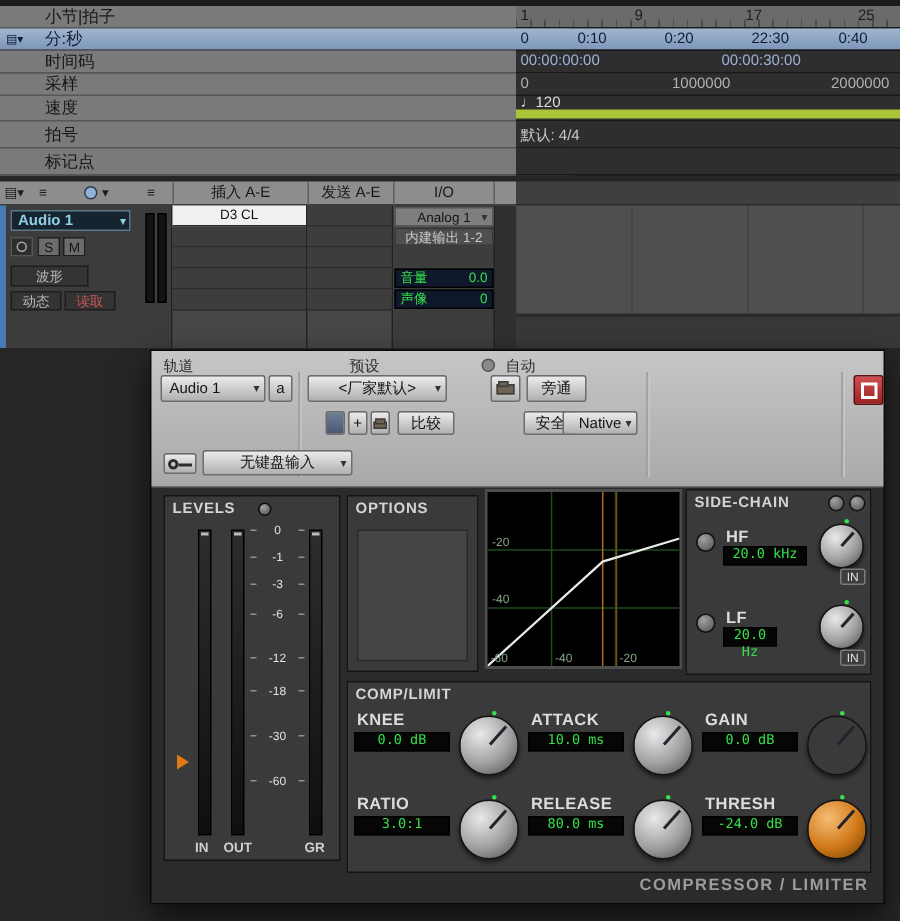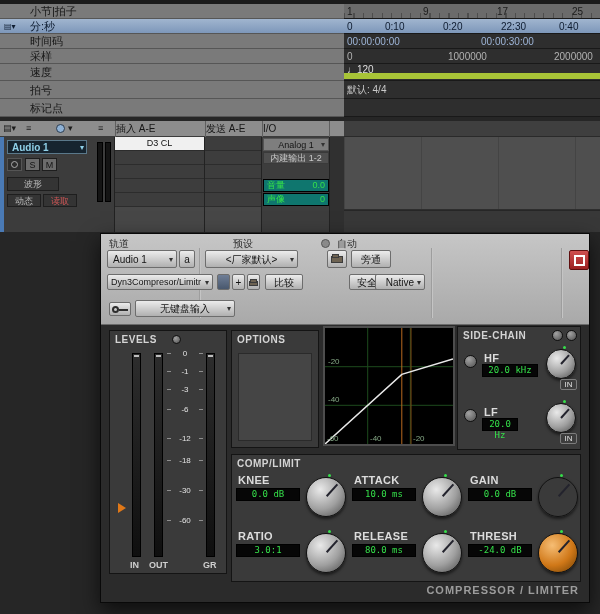--- a/index.html
+++ b/index.html
@@ -17,29 +17,29 @@
   
   .rcon{position:absolute;left:344px;width:256px;background:#2e2e2e;border-bottom:1px solid #191919;box-sizing:border-box;font-size:10px;overflow:hidden}
   .tick{position:absolute;top:50%;transform:translateY(-50%);white-space:nowrap}
   .bars-bg{background:#6b6b6b;background-image:repeating-linear-gradient(90deg,#4d4d4d 0 1px,transparent 1px 9.5px);background-size:100% 5px;background-position:0 100%;background-repeat:repeat-x;color:#1b1b1b}
   .tc-text{color:#9db4d6}
   .smp-text{color:#b2b2b2}
   .tempo-bar{position:absolute;left:0;right:0;bottom:1px;height:6px;background:var(--tempo-bar,#a8c437)}
 
   
   .thead{position:absolute;left:0;top:121px;width:344px;height:16px;background:#8d8d8d;border-bottom:1px solid #3c3c3c;color:#161616;font-size:10px;box-sizing:border-box}
-  .thead .col{position:absolute;top:0;height:20px;line-height:16px;border-left:1px solid #5f5f5f;box-sizing:border-box}
+  .thead .col{position:absolute;top:0;height:20px;line-height:16px;text-align:center;border-left:1px solid #5f5f5f;box-sizing:border-box}
   .hic{position:absolute;top:2px;font-size:9px;color:#1c1c1c}
   .mini-circle{position:absolute;width:9px;height:9px;border-radius:50%;background:#8fb2d6;border:1px solid #2c3c50;box-sizing:border-box}
 
   
   .slot{position:absolute;left:0;right:0;height:14px;background:#3d3d3d;border-bottom:1px solid #2c2c2c;box-sizing:border-box}
   .slot.lit{background:#f0f0f0;color:#101010;font-size:9px;text-align:center;line-height:13px}
   .io-btn{position:absolute;font-size:9px;text-align:center;box-sizing:border-box;overflow:hidden;white-space:nowrap}
-  .ledbox{position:absolute;background:#0f766e;border:1px solid #000;color:var(--green-led,#35e04a);font-size:9px;line-height:11px;box-sizing:border-box;padding:0 3px}
+  .ledbox{position:absolute;background:#0f172a;border:1px solid #000;color:var(--green-led,#35e04a);font-size:9px;line-height:11px;box-sizing:border-box;padding:0 3px}
   .ledbox .rv{position:absolute;right:3px;top:0}
   .tbtn{position:absolute;background:#343434;border:1px solid #1e1e1e;color:#bdbdbd;font-size:9px;text-align:center;box-sizing:border-box}
 
   
   .pwin{position:absolute;left:100px;top:233px;width:488px;height:368px;background:#2b2b2b;border:1px solid #090909;box-shadow:0 8px 20px rgba(0,0,0,.65);box-sizing:content-box}
   .phead{position:absolute;left:0;top:0;width:488px;height:90px;background:linear-gradient(#c6c6c6,#a9a9a9);border-bottom:1px solid #6b6b6b}
   .plab{position:absolute;font-size:10px;color:#2e2e2e}
   .pbtn{position:absolute;background:linear-gradient(#ececec,#b0b0b0);border:1px solid #6d6d6d;border-radius:2px;color:#141414;font-size:10px;text-align:center;box-sizing:border-box;overflow:hidden;white-space:nowrap}
   .caret::after{content:"▾";position:absolute;right:3px;top:50%;transform:translateY(-50%);font-size:8px;color:#333}
   .groove{position:absolute;top:14px;bottom:6px;width:2px;background:linear-gradient(90deg,#8a8a8a,#d8d8d8)}
@@ -219,21 +219,20 @@
       <div class="pbtn" style="left:78px;top:16px;width:16px;height:18px;line-height:17px">a</div>
       <div class="pbtn caret" style="left:104px;top:16px;width:93px;height:18px;line-height:17px">&lt;厂家默认&gt;</div>
       <div class="pbtn" style="left:226px;top:16px;width:20px;height:18px">
           <span class="folder-ic"></span>
         </div>
       <div class="pbtn" style="left:250px;top:16px;width:40px;height:18px;line-height:17px">旁通</div>
       <div class="redtgt" style="left:468px;top:16px;width:18px;height:18px">
           <i></i>
         </div>
 
-      <div class="pbtn caret" style="left:6px;top:40px;width:106px;height:16px;line-height:15px;font-size:9px;text-align:left;padding-left:3px">Dyn3Compresor/Limitr</div>
       <div class="pbtn" style="left:116px;top:40px;width:13px;height:16px;background:linear-gradient(#6f7e96,#49586e)"></div>
       <div class="pbtn" style="left:131px;top:40px;width:13px;height:16px;line-height:15px">+</div>
       <div class="pbtn" style="left:146px;top:40px;width:13px;height:16px">
           <span class="folder-ic" style="left:1px;top:6px;width:9px;height:5px"></span>
         </div>
       <div class="pbtn" style="left:164px;top:40px;width:38px;height:16px;line-height:15px">比较</div>
       <div class="pbtn" style="left:248px;top:40px;width:36px;height:16px;line-height:15px">安全</div>
       <div class="pbtn caret" style="left:274px;top:40px;width:50px;height:16px;line-height:15px">Native</div>
 
       <div class="pbtn" style="left:8px;top:68px;width:22px;height:14px">

